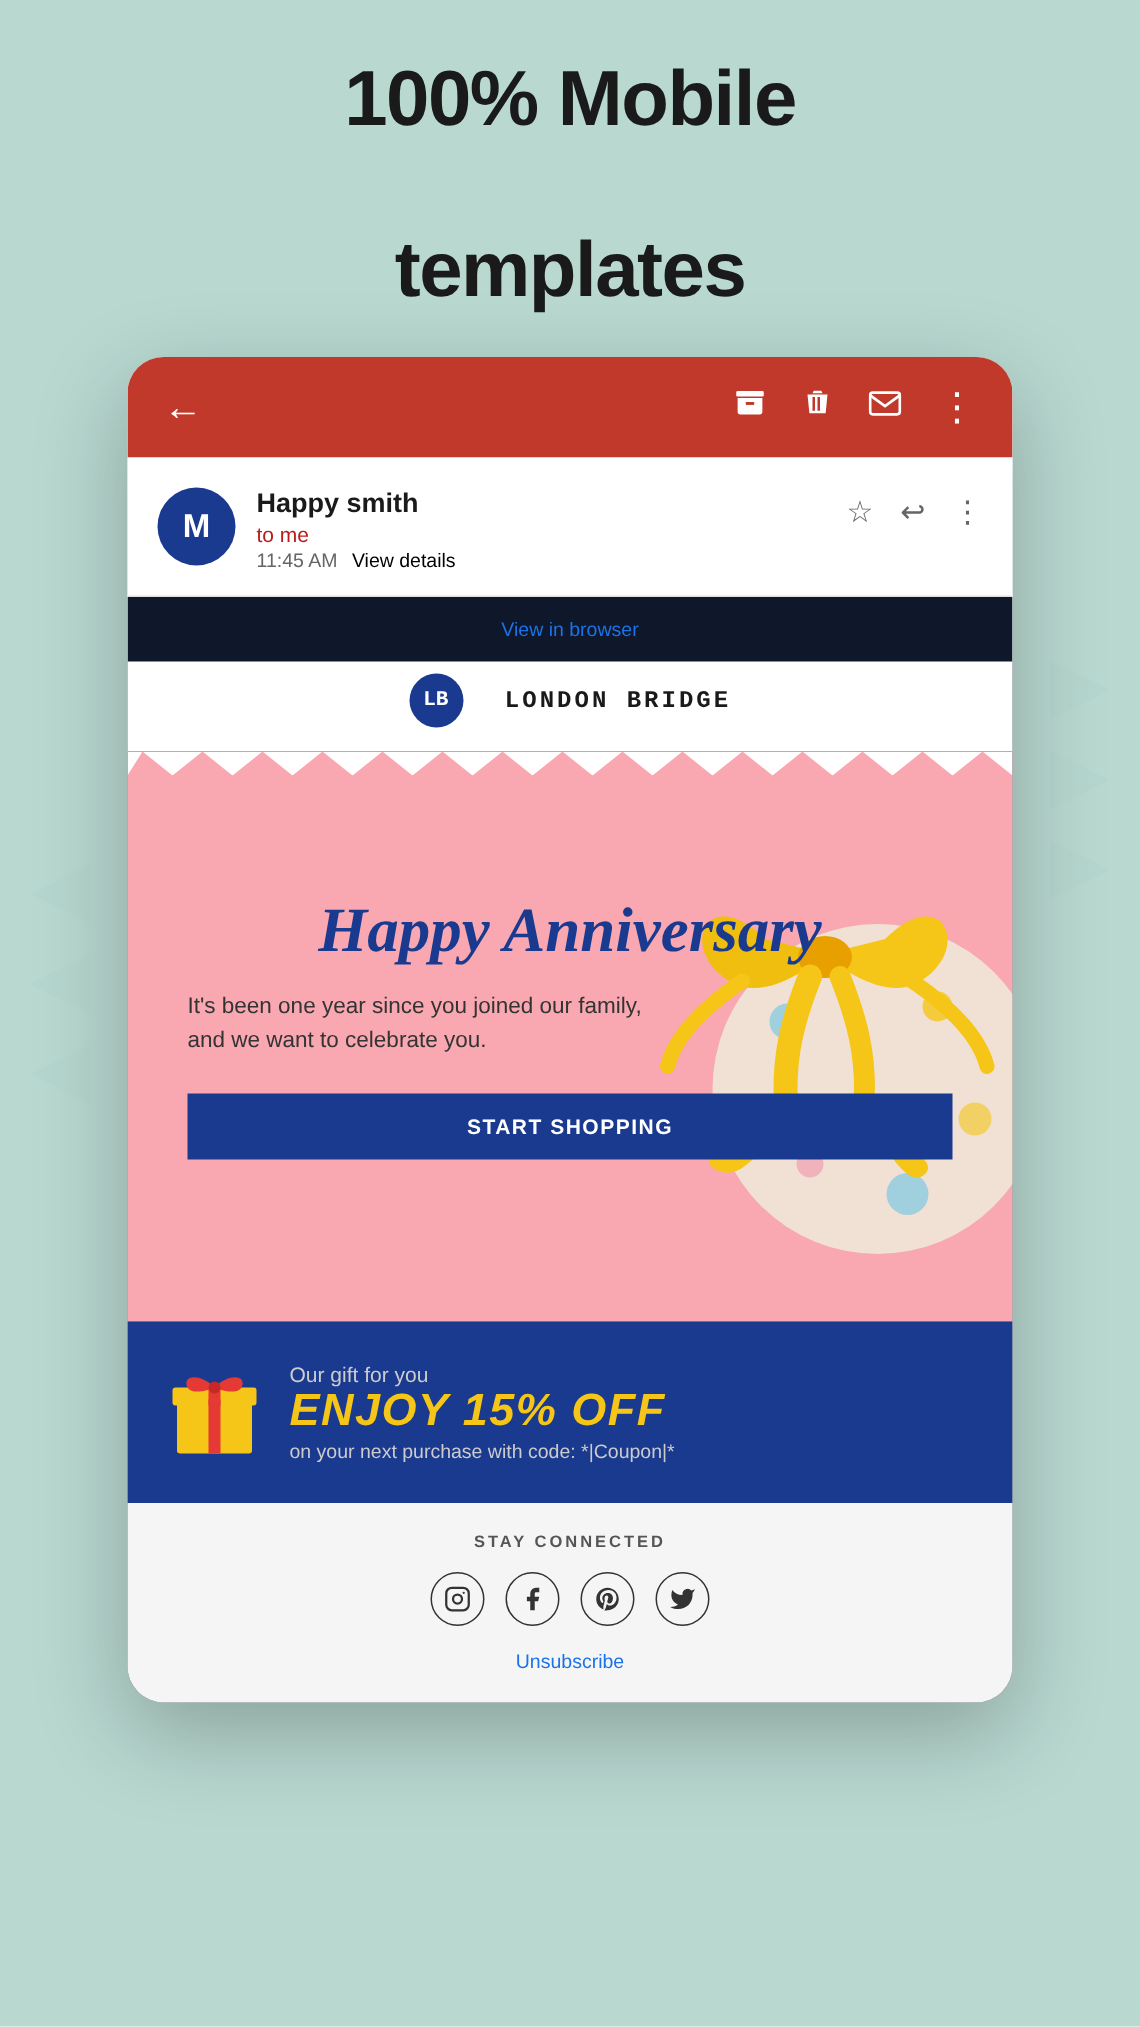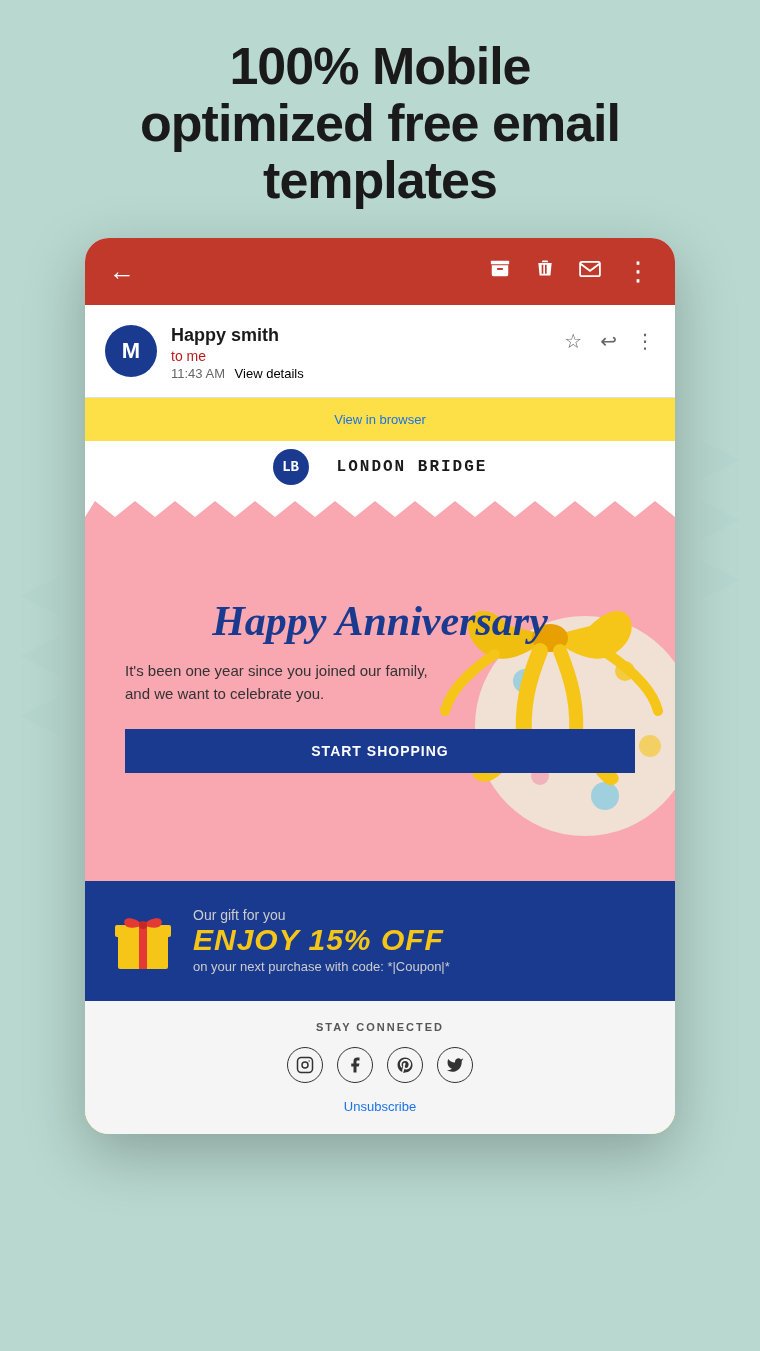--- a/index.html
+++ b/index.html
@@ -91,21 +91,21 @@
       margin-top: 4px;
     }
     .action-icon {
       color: #666;
       font-size: 20px;
       cursor: pointer;
     }
 
     
     .email-body {
-      background: #fde047;
+      background: #0f172a;
     }
 
     .view-in-browser {
       text-align: center;
       padding: 14px;
       color: #1a73e8;
       font-size: 13px;
       cursor: pointer;
     }
 
@@ -285,21 +285,21 @@
   <polygon points="60,120 60,160 20,140" fill="#8fbfb8" opacity="0.5"></polygon>
 </svg>
 <svg class="bg-deco tri-right" style="right:0;top:40%;" width="60" height="200" viewBox="0 0 60 200">
   <polygon points="0,0 0,40 40,20" fill="#8fbfb8" opacity="0.5"></polygon>
   <polygon points="0,60 0,100 40,80" fill="#8fbfb8" opacity="0.5"></polygon>
   <polygon points="0,120 0,160 40,140" fill="#8fbfb8" opacity="0.5"></polygon>
 </svg>
 
 <div style="text-align:center; padding: 38px 60px 28px; font-size: 52px; font-weight: 900; line-height: 1.1; color: #1a1a1a; letter-spacing: -1px;">
   <span>100% Mobile</span><br>
-  <span>optimized free email</span><br>
+  <br>
   <span>templates</span>
 </div>
 
 <div class="phone-container">
 
   <div class="gmail-toolbar">
     <div class="toolbar-left">
       <span class="toolbar-icon" style="font-size:26px;">←</span>
     </div>
     <div class="toolbar-right">
@@ -325,21 +325,21 @@
     </div>
   </div>
 
   <div class="email-header">
     <div class="sender-left">
       <div class="avatar">M</div>
       <div class="sender-info">
         <div class="sender-name">Happy smith</div>
         <div class="sender-to">to me</div>
         <div class="sender-time">
-          <span>11:43 AM</span>
+          <span>11:45 AM</span>
           <span class="view-details">View details</span>
         </div>
       </div>
     </div>
     <div class="email-actions">
       <span class="action-icon">☆</span>
       <span class="action-icon">↩</span>
       <span class="action-icon">⋮</span>
     </div>
   </div>

